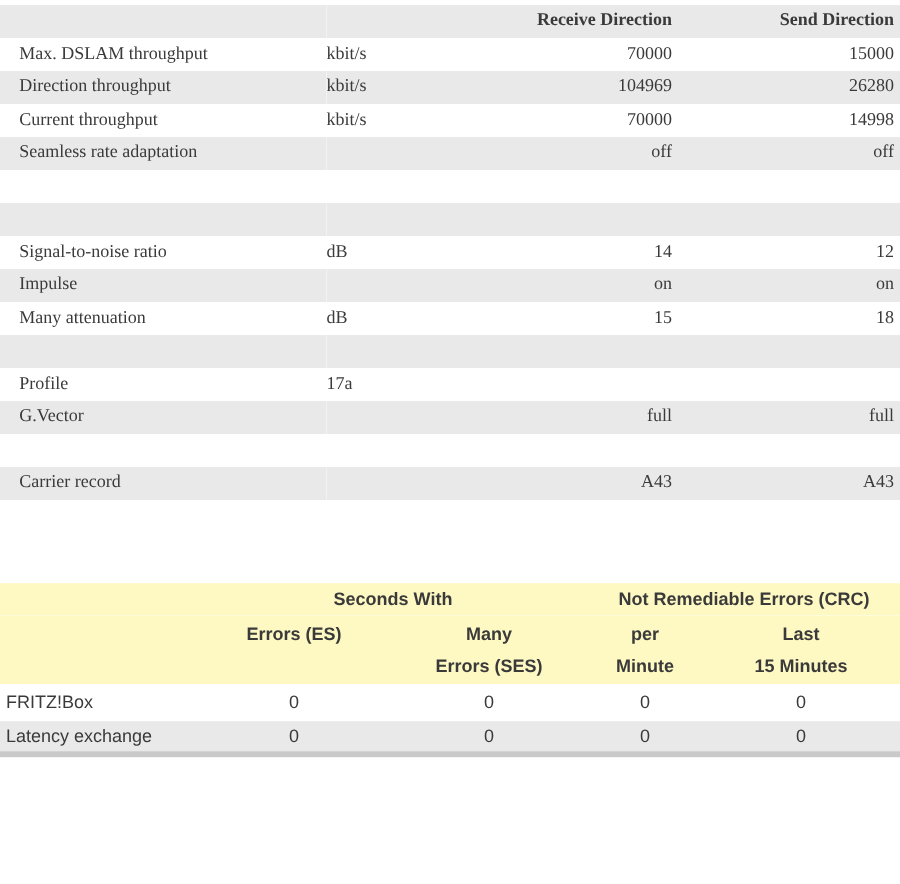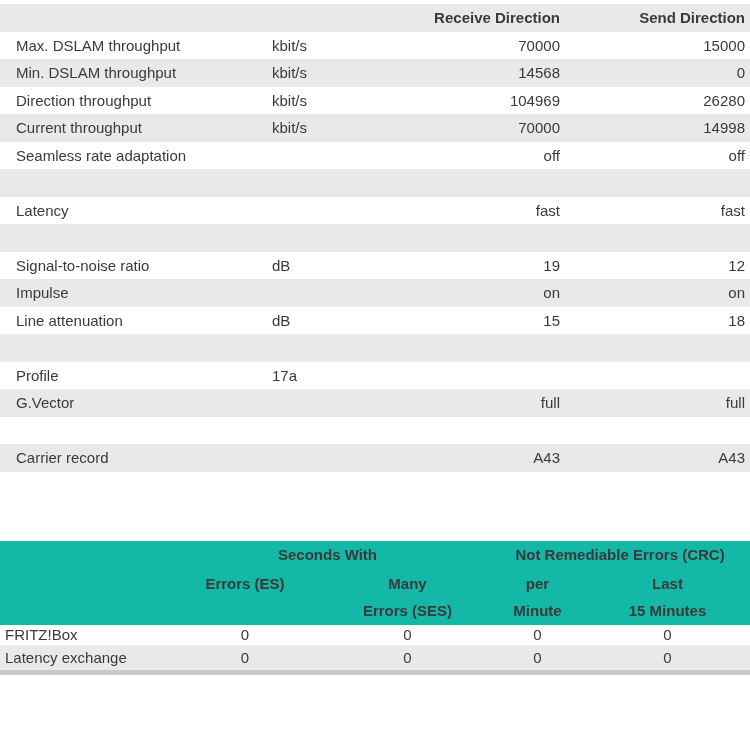--- a/index.html
+++ b/index.html
@@ -16,21 +16,21 @@
 
   table {
     border-collapse: collapse;
     table-layout: fixed;
     width: 750px;
     font-size: 15px;
     color: #3a3a3a;
   }
 
   
-  .line-table { margin-top: 4px; }
+  .line-table { margin-top: 4px; font-family: Liberation Serif, serif; }
   .line-table th, .line-table td {
     height: 27.5px;
     padding: 0;
     vertical-align: middle;
     white-space: nowrap;
     overflow: hidden;
     font-weight: normal;
   }
   .line-table thead tr { background: #e9e9e9; }
   .line-table thead th { font-weight: bold; }
@@ -40,27 +40,27 @@
   .line-table .c-rx, .line-table .c-tx { text-align: right; padding-right: 5px; }
 
   
   .error-table { margin-top: 69px; }
   .error-table th, .error-table td {
     padding: 0;
     vertical-align: middle;
     white-space: nowrap;
     overflow: hidden;
   }
-  .error-table thead tr { background: #14b8a6; }
+  .error-table thead tr { background: #fef9c3; }
   .error-table thead th { font-weight: bold; text-align: center; }
   .error-table .group-row th { height: 27px; }
   .error-table .sub-row th { height: 57px; vertical-align: top; }
   .error-table .sub-row .hl { line-height: 27px; height: 27px; }
   .error-table .sub-row .pad { padding-top: 2px; }
-  .error-table td { text-align: center; height: 20px; }
+  .error-table td { text-align: center; height: 31px; }
   .error-table .c-name { text-align: left; padding-left: 5px; }
   .error-table tbody tr:nth-child(even) { background: #e9e9e9; }
   .error-table tbody tr:nth-child(2) td { height: 25px; }
 
   .bottom-strip {
     width: 750px;
     height: 5px;
     background: #c9c9c9;
   }
 </style>
@@ -85,26 +85,20 @@
       </tr>
     </thead>
     <tbody>
       <tr>
         <td class="c-label">Max. DSLAM throughput</td>
         <td class="c-unit">kbit/s</td>
         <td class="c-rx">70000</td>
         <td class="c-tx">15000</td>
       </tr>
       <tr>
-        <td class="c-label">Min. DSLAM throughput</td>
-        <td class="c-unit">kbit/s</td>
-        <td class="c-rx">14568</td>
-        <td class="c-tx">0</td>
-      </tr>
-      <tr>
         <td class="c-label">Direction throughput</td>
         <td class="c-unit">kbit/s</td>
         <td class="c-rx">104969</td>
         <td class="c-tx">26280</td>
       </tr>
       <tr>
         <td class="c-label">Current throughput</td>
         <td class="c-unit">kbit/s</td>
         <td class="c-rx">70000</td>
         <td class="c-tx">14998</td>
@@ -115,45 +109,39 @@
         <td class="c-rx">off</td>
         <td class="c-tx">off</td>
       </tr>
       <tr>
         <td class="c-label"></td>
         <td class="c-unit"></td>
         <td class="c-rx"></td>
         <td class="c-tx"></td>
       </tr>
       <tr>
-        <td class="c-label">Latency</td>
-        <td class="c-unit"></td>
-        <td class="c-rx">fast</td>
-        <td class="c-tx">fast</td>
-      </tr>
-      <tr>
         <td class="c-label"></td>
         <td class="c-unit"></td>
         <td class="c-rx"></td>
         <td class="c-tx"></td>
       </tr>
       <tr>
         <td class="c-label">Signal-to-noise ratio</td>
         <td class="c-unit">dB</td>
-        <td class="c-rx">19</td>
+        <td class="c-rx">14</td>
         <td class="c-tx">12</td>
       </tr>
       <tr>
         <td class="c-label">Impulse</td>
         <td class="c-unit"></td>
         <td class="c-rx">on</td>
         <td class="c-tx">on</td>
       </tr>
       <tr>
-        <td class="c-label">Line attenuation</td>
+        <td class="c-label">Many attenuation</td>
         <td class="c-unit">dB</td>
         <td class="c-rx">15</td>
         <td class="c-tx">18</td>
       </tr>
       <tr>
         <td class="c-label"></td>
         <td class="c-unit"></td>
         <td class="c-rx"></td>
         <td class="c-tx"></td>
       </tr>

